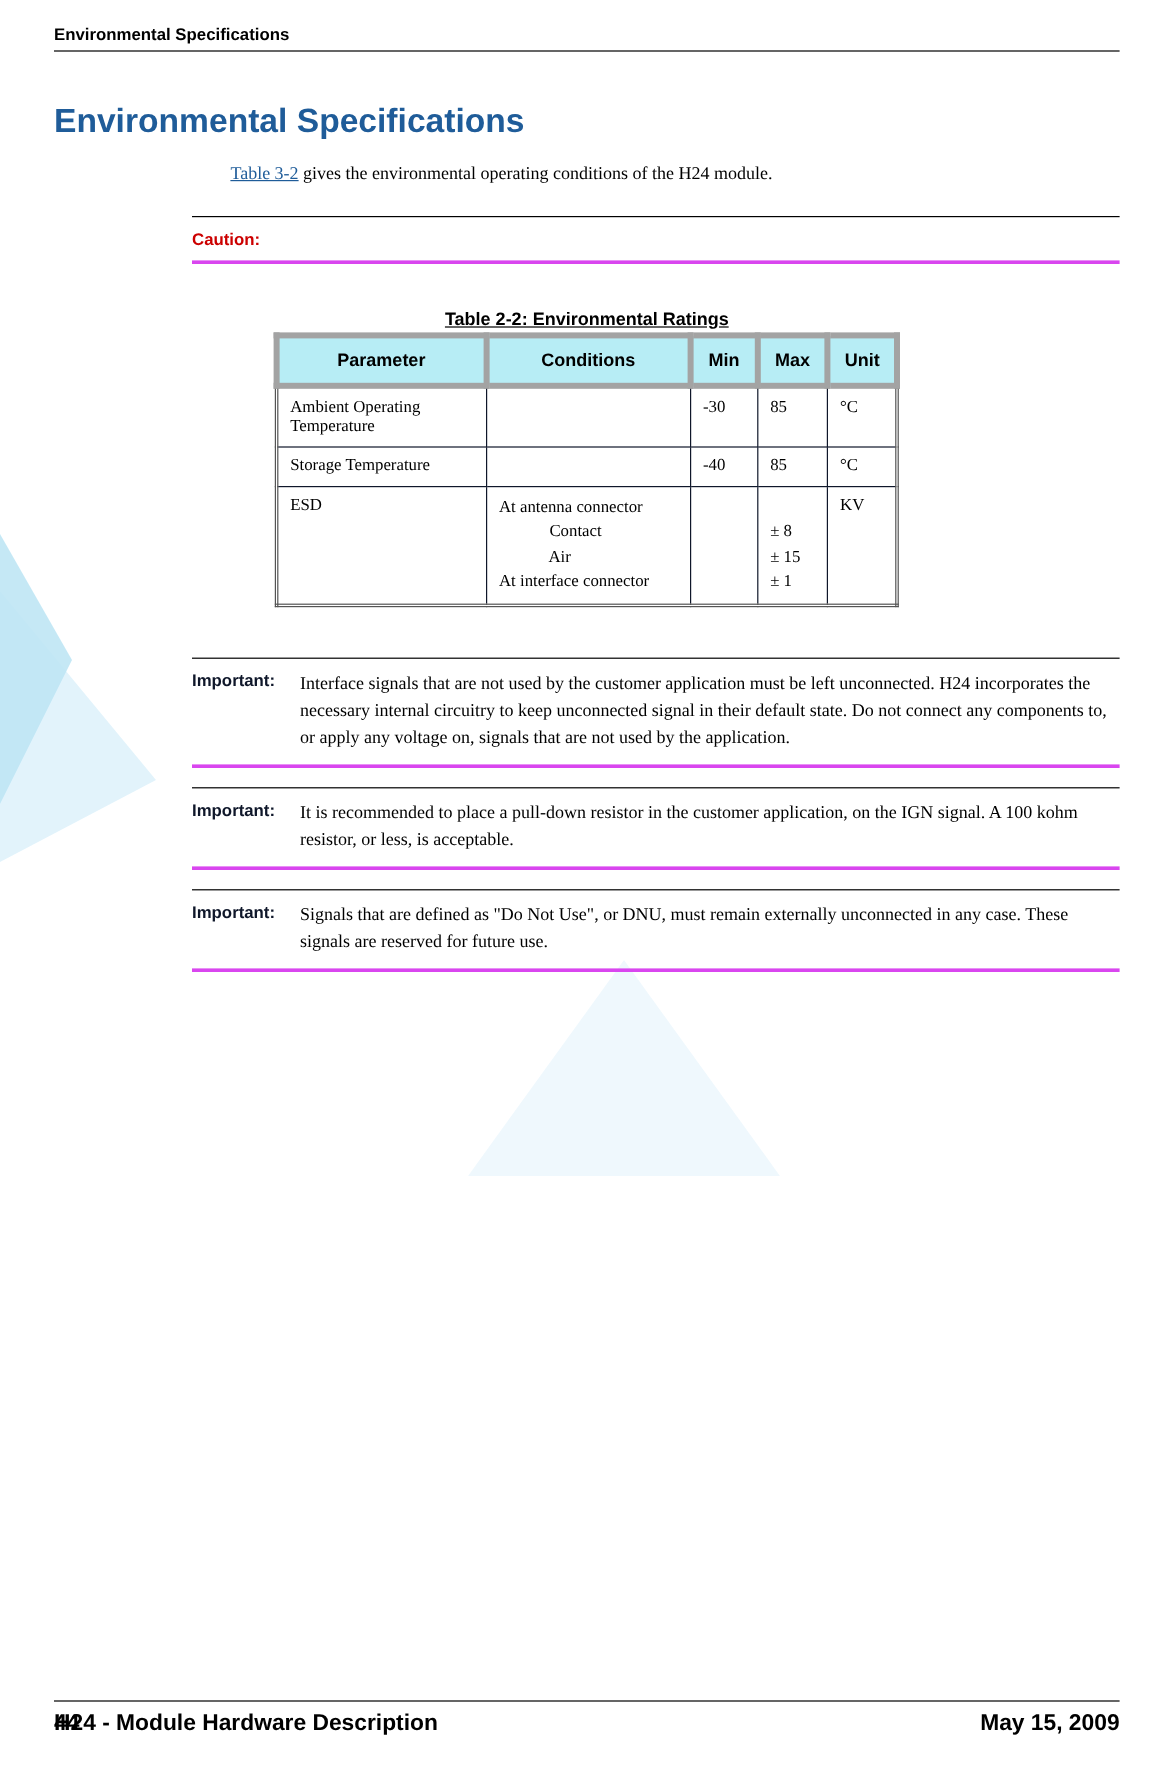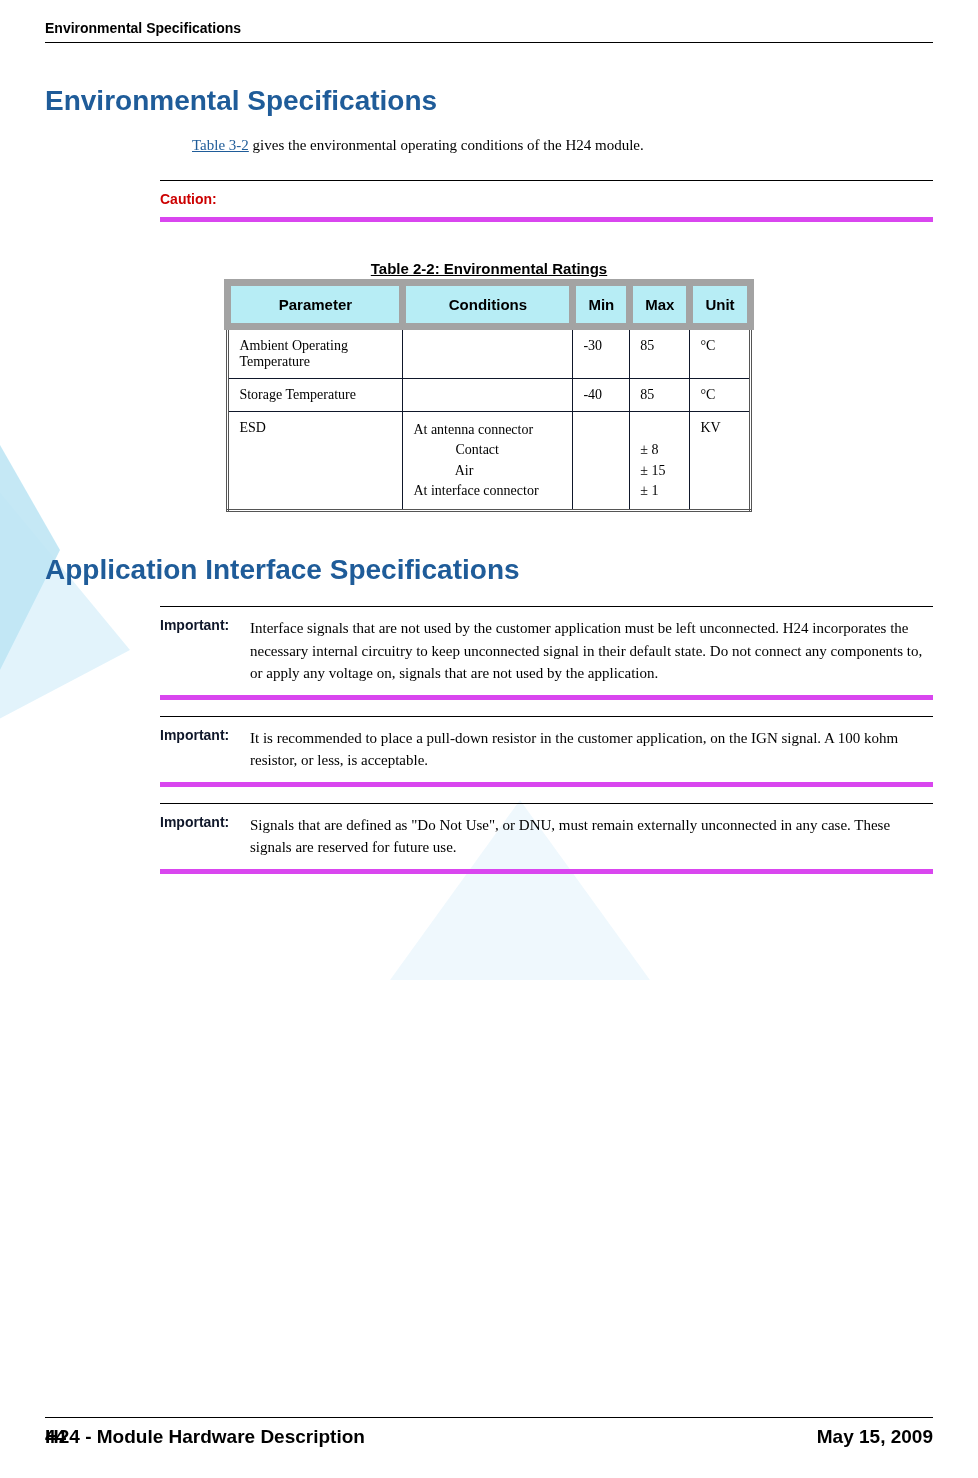--- a/index.html
+++ b/index.html
@@ -32,21 +32,21 @@
       font-weight: bold;
       font-size: 28px;
       margin-top: 42px;
       margin-bottom: 20px;
     }
     .body-indent { margin-left: 115px; margin-right: 0; }
     .intro { margin-bottom: 26px; margin-left: 32px; }
     .link { color: #1f5c99; text-decoration: underline; }
     .note-block {
       border-top: 1px solid #000;
-      border-bottom: 5px solid #d946ef;
+      border-bottom: 3px solid #d946ef;
       padding: 10px 0 10px 0;
       margin-bottom: 38px;
     }
     .note-row { display: flex; align-items: flex-start; }
     .note-label {
       font-family: Arial, Helvetica, sans-serif;
       font-weight: bold;
       font-size: 14px;
       width: 90px;
       flex-shrink: 0;
@@ -68,21 +68,21 @@
       border: 3px double #555;
       font-family: "Times New Roman", Times, serif;
       font-size: 14px;
     }
     table.ratings th {
       background: #b7edf5;
       font-family: Arial, Helvetica, sans-serif;
       font-weight: bold;
       text-align: center;
       padding: 10px 12px;
-      border: 7px solid #a3a3a3;
+      border: 5px solid #a3a3a3;
       font-size: 15px;
     }
     table.ratings td {
       border: 1px solid #0f172a;
       padding: 8px 10px;
       vertical-align: top;
       font-size: 14px;
     }
     .col-param { width: 175px; }
     .col-cond { width: 170px; }
@@ -172,21 +172,20 @@
           <td class="multi">
 ± 8
 ± 15
 ± 1</td>
           <td>KV</td>
         </tr>
       </tbody>
     </table>
   </div>
 
-  <h1>Application Interface Specifications</h1>
 
   <div class="body-indent">
 
     <div class="note-block stack-note">
       <div class="note-row">
         <div class="note-label important-label">Important:</div>
         <div class="note-text">Interface signals that are not used by the customer application must be left unconnected. H24 incorporates the necessary internal circuitry to keep unconnected signal in their default state. Do not connect any components to, or apply any voltage on, signals that are not used by the application.</div>
       </div>
     </div>
 

